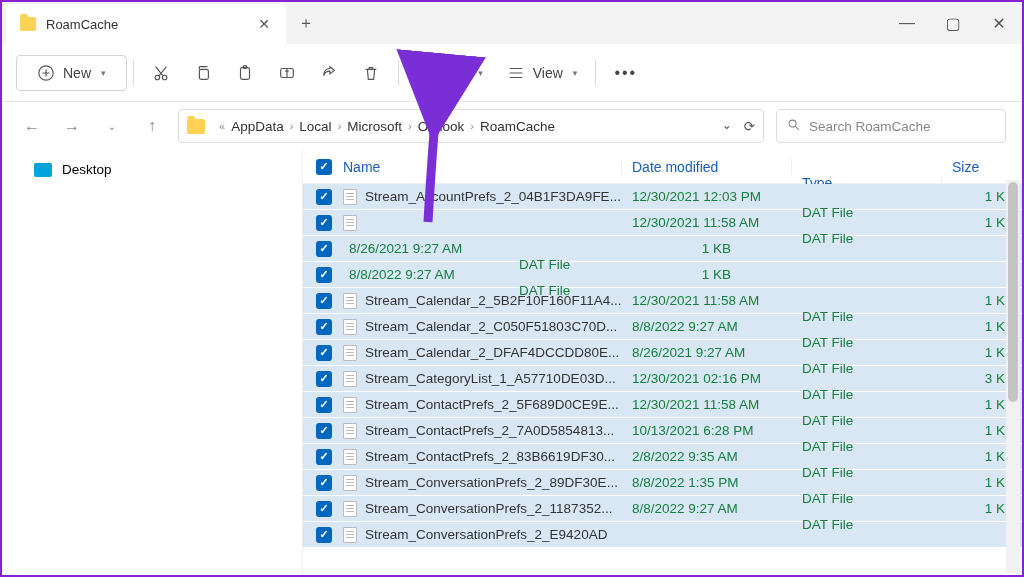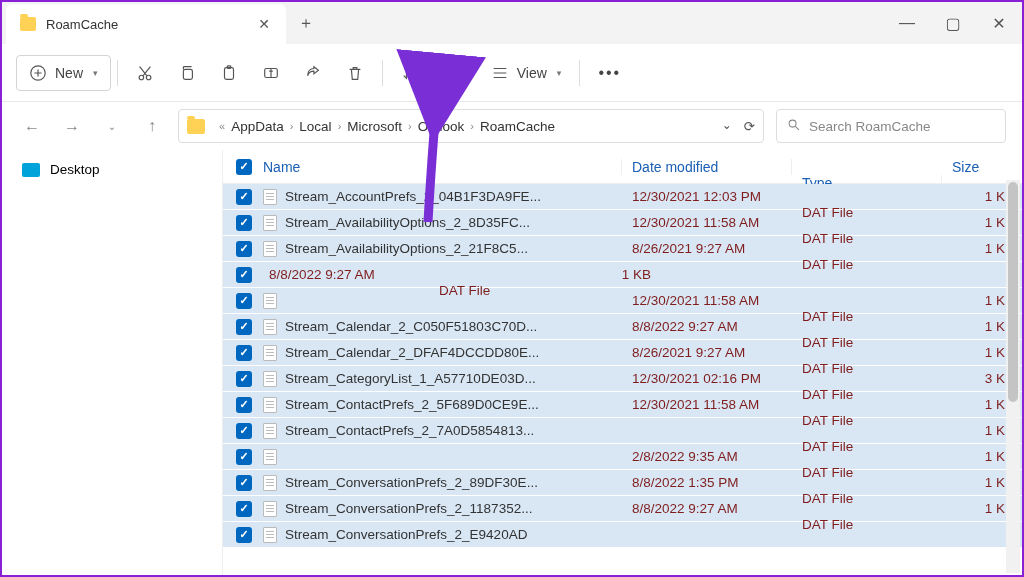--- a/index.html
+++ b/index.html
@@ -13,59 +13,59 @@
   .tab-title { font-size: 13px; color: #333; flex: 1; }
   .tab-close { width: 24px; height: 24px; display: flex; align-items: center; justify-content: center; color: #555; font-size: 14px; cursor: pointer; }
   .new-tab { width: 40px; display: flex; align-items: center; justify-content: center; color: #555; font-size: 16px; cursor: pointer; }
   .wincontrols { margin-left: auto; display: flex; }
   .wincontrols div { width: 46px; display: flex; align-items: center; justify-content: center; color: #555; cursor: pointer; }
 
   
   .toolbar { height: 58px; background: #fff; display: flex; align-items: center; padding: 0 14px; gap: 0; border-bottom: 1px solid #e8e8e8; }
   .tb-btn { display: flex; align-items: center; justify-content: center; height: 36px; padding: 0 12px; border-radius: 4px; cursor: pointer; color: #444; gap: 8px; font-size: 14px; }
   .tb-sep { width: 1px; height: 26px; background: #ddd; margin: 0 6px; }
-  .new-btn { border: 1px solid #d4d4d4; padding: 0 12px; }
+  .new-btn { border: 1px solid #d4d4d4; padding: 0 20px; }
   .chev { font-size: 9px; color: #777; margin-left: 2px; }
   .ico { width: 18px; height: 18px; display: flex; align-items: center; justify-content: center; }
   .ico svg { width: 18px; height: 18px; stroke: #555; fill: none; stroke-width: 1.3; }
 
   
   .navbar { height: 48px; display: flex; align-items: center; padding: 0 16px; gap: 12px; }
   .nav-arrow { width: 28px; height: 28px; display: flex; align-items: center; justify-content: center; color: #888; cursor: pointer; font-size: 16px; }
   .breadcrumb-box { flex: 1; border: 1px solid #ddd; border-radius: 4px; height: 34px; display: flex; align-items: center; padding: 0 8px; gap: 2px; font-size: 13.5px; color: #333; }
   .breadcrumb-box .folder-ico { width: 18px; height: 15px; background: #ffd255; border-radius: 2px; position: relative; margin-right: 8px; }
   .breadcrumb-box .folder-ico:before { content: ""; position: absolute; top: -3px; left: 0; width: 8px; height: 3px; background: #ffd255; border-radius: 2px 2px 0 0; }
   .bc-sep { color: #888; margin: 0 4px; font-size: 11px; }
   .bc-item { cursor: pointer; }
   .bc-actions { margin-left: auto; display: flex; gap: 12px; color: #555; }
   .search { width: 230px; border: 1px solid #ddd; border-radius: 4px; height: 34px; display: flex; align-items: center; padding: 12px 10px; gap: 8px; color: #888; font-size: 13.5px; }
 
   
   .body { display: flex; height: calc(100% - 148px); }
-  .sidebar { width: 220px; padding: 6px 4px; font-size: 13.5px; }
+  .sidebar { width: 300px; padding: 6px 16px; font-size: 13.5px; }
   .side-item { display: flex; align-items: center; padding: 6px 16px; gap: 10px; cursor: pointer; }
   .desktop-ico { width: 18px; height: 14px; background: #00a3da; border-radius: 2px; }
 
   .main { flex: 1; display: flex; flex-direction: column; border-left: 1px solid #eee; }
 
   
   .table-head { display: flex; height: 34px; align-items: center; font-size: 14px; color: #1a5fb4; border-bottom: 1px solid #eee; padding-left: 6px; }
   .col-check { width: 30px; display: flex; justify-content: center; }
   .col-name { flex: 1; padding-left: 4px; border-right: 1px solid #eee; cursor: pointer; }
   .col-date { width: 170px; padding-left: 10px; border-right: 1px solid #eee; cursor: pointer; }
   .col-type { width: 150px; padding-left: 10px; border-right: 1px solid #eee; cursor: pointer; margin-top: 32px; }
   .col-size { width: 80px; padding-left: 10px; cursor: pointer; }
 
   .chk { width: 16px; height: 16px; background: #0067c0; border-radius: 3px; display: flex; align-items: center; justify-content: center; }
   .chk:after { content: "✓"; color: #fff; font-size: 11px; font-weight: bold; }
 
   .rows { flex: 1; overflow-y: auto; }
   .row { display: flex; height: 26px; align-items: center; font-size: 13.5px; color: #333; background: #d9e7f5; border-bottom: 1px solid #fff; padding-left: 6px; }
   .row .col-name { display: flex; align-items: center; gap: 8px; overflow: hidden; border: none; }
-  .row .col-date, .row .col-type, .row .col-size { border: none; color: #7f1d1d; }
+  .row .col-date, .row .col-type, .row .col-size { border: none; color: #15803d; }
   .row .col-size { text-align: right; padding-right: 8px; }
   .file-ico { width: 14px; height: 16px; border: 1px solid #bbb; border-radius: 1px; background: #fff; position: relative; flex-shrink: 0; }
   .file-ico:after { content: ""; position: absolute; left: 2px; right: 2px; top: 3px; height: 1px; background: #bbb; box-shadow: 0 3px 0 #bbb, 0 6px 0 #bbb; }
   .fname { white-space: nowrap; overflow: hidden; text-overflow: ellipsis; }
 
   .scrollbar-fake { width: 14px; background: #f1f1f1; position: absolute; right: 2px; top: 178px; bottom: 2px; }
   .scrollbar-thumb { width: 10px; margin: 0 auto; height: 220px; background: #c4c4c4; border-radius: 5px; margin-top: 2px; }
 
   
   .arrow-annot { position: absolute; left: 380px; top: 90px; pointer-events: none; }
@@ -232,52 +232,48 @@
     <div class="col-date">12/30/2021 12:03 PM</div>
     <div class="col-type">DAT File</div>
     <div class="col-size">1 KB</div>
         </div>
         <div class="row">
     <div class="col-check">
             <div class="chk"></div>
           </div>
     <div class="col-name">
             <div class="file-ico"></div>
-            <span class="fname">Stream_AvailabilityOptions_2_8D35FC...</span>
           </div>
     <div class="col-date">12/30/2021 11:58 AM</div>
     <div class="col-type">DAT File</div>
     <div class="col-size">1 KB</div>
         </div>
         <div class="row">
     <div class="col-check">
             <div class="chk"></div>
           </div>
-    <div class="col-name">
-            <div class="file-ico"></div>
-            <span class="fname">Stream_AvailabilityOptions_2_21F8C5...</span>
-          </div>
     <div class="col-date">8/26/2021 9:27 AM</div>
     <div class="col-type">DAT File</div>
     <div class="col-size">1 KB</div>
         </div>
         <div class="row">
     <div class="col-check">
             <div class="chk"></div>
           </div>
     <div class="col-date">8/8/2022 9:27 AM</div>
     <div class="col-type">DAT File</div>
     <div class="col-size">1 KB</div>
         </div>
         <div class="row">
     <div class="col-check">
             <div class="chk"></div>
           </div>
     <div class="col-name">
             <div class="file-ico"></div>
+            <span class="fname">Stream_Calendar_2_5B2F10F160F11A4...</span>
           </div>
     <div class="col-date">12/30/2021 11:58 AM</div>
     <div class="col-type">DAT File</div>
     <div class="col-size">1 KB</div>
         </div>
         <div class="row">
     <div class="col-check">
             <div class="chk"></div>
           </div>
     <div class="col-name">
@@ -325,29 +321,31 @@
     <div class="col-size">1 KB</div>
         </div>
         <div class="row">
     <div class="col-check">
             <div class="chk"></div>
           </div>
     <div class="col-name">
             <div class="file-ico"></div>
             <span class="fname">Stream_ContactPrefs_2_7A0D5854813...</span>
           </div>
-    <div class="col-type">DAT File</div>
-    <div class="col-size">1 KB</div>
-        </div>
-        <div class="row">
-    <div class="col-check">
-            <div class="chk"></div>
-          </div>
-    <div class="col-name">
-            <div class="file-ico"></div>
+    <div class="col-date">10/13/2021 6:28 PM</div>
+    <div class="col-type">DAT File</div>
+    <div class="col-size">1 KB</div>
+        </div>
+        <div class="row">
+    <div class="col-check">
+            <div class="chk"></div>
+          </div>
+    <div class="col-name">
+            <div class="file-ico"></div>
+            <span class="fname">Stream_ContactPrefs_2_83B6619DF30...</span>
           </div>
     <div class="col-date">2/8/2022 9:35 AM</div>
     <div class="col-type">DAT File</div>
     <div class="col-size">1 KB</div>
         </div>
         <div class="row">
     <div class="col-check">
             <div class="chk"></div>
           </div>
     <div class="col-name">

